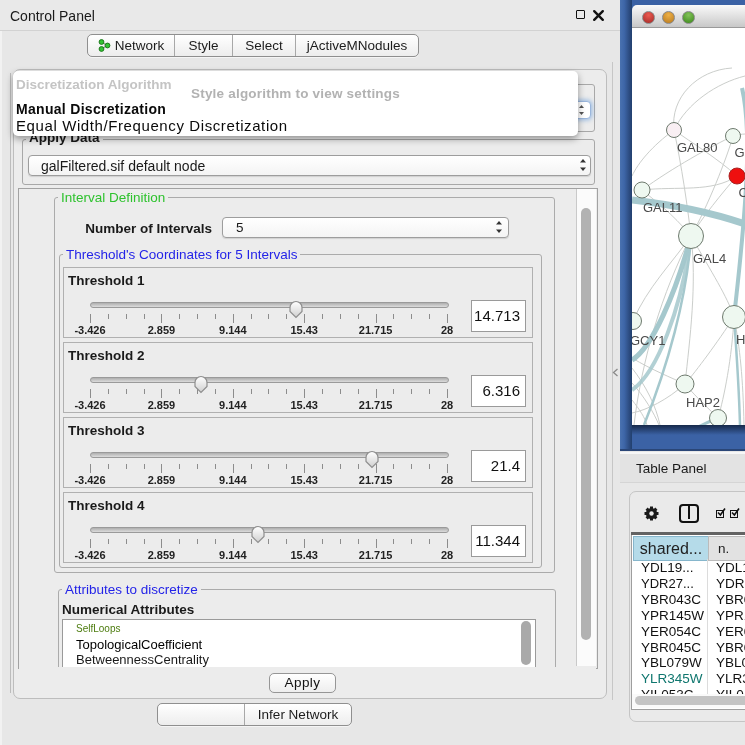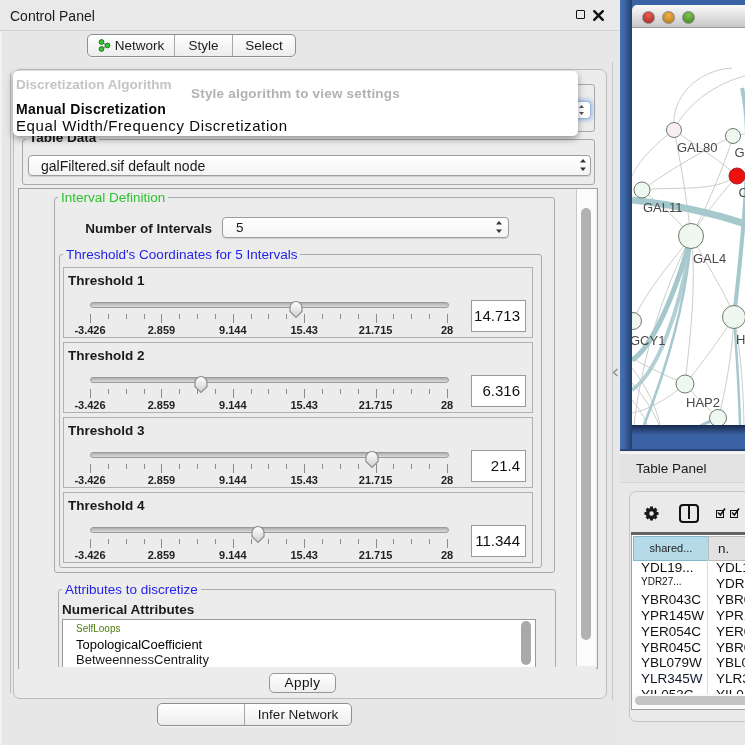--- a/index.html
+++ b/index.html
@@ -29,35 +29,36 @@
 <div class="seg" style="left:87px;top:34px;height:21px;">
     <div style="width:86px;"><svg width="13" height="13" viewBox="0 0 13 13" style="margin-right:4px;">
         <line x1="3.5" y1="3" x2="9" y2="6.5" stroke="#8a8a8a" stroke-width="1.2"></line>
         <line x1="3.5" y1="10" x2="9" y2="6.5" stroke="#8a8a8a" stroke-width="1.2"></line>
         <circle cx="3.5" cy="3" r="2.4" fill="#35c435" stroke="#1d7a1d"></circle>
         <circle cx="3.5" cy="10" r="2.4" fill="#35c435" stroke="#1d7a1d"></circle>
         <circle cx="9.5" cy="6.5" r="2.4" fill="#35c435" stroke="#1d7a1d"></circle>
       </svg>Network</div>
     <div style="width:57px;">Style</div>
     <div style="width:62px;">Select</div>
+    <div style="width:122px;">jActiveMNodules</div>
   </div>
 <div class="abs" style="left:13px;top:69px;width:592px;height:628px;background:#ececec;border:1px solid #bdbdbd;border-radius:7px;"></div>
 <div class="abs" style="left:612px;top:62px;width:1px;height:638px;background:#c6c6c6;"></div>
 <div class="abs" style="left:10px;top:73px;width:1px;height:620px;background:#bcbcbc;"></div>
 <svg class="abs" style="left:612px;top:368px;" width="7" height="9" viewBox="0 0 7 9">
     <path d="M5.5 1 L1.5 4.5 L5.5 8" stroke="#8a8a8a" stroke-width="1.3" fill="none"></path>
   </svg>
 <div class="group" style="left:22px;top:84px;width:571px;height:46px;"></div>
 <div class="abs" style="left:574px;top:101px;width:15px;height:16px;border-radius:4px;background:#fff;border:1px solid #9ab6dc;box-shadow:0 0 4px 1.5px rgba(110,160,220,.6);"></div>
 <svg class="abs" style="left:578px;top:104px;" width="7" height="12" viewBox="0 0 7 12">
     <path d="M3.5 1 L6 4 L1 4 Z" fill="#555"></path>
     <path d="M3.5 11 L6 8 L1 8 Z" fill="#555"></path>
   </svg>
 <div class="group" style="left:22px;top:139px;width:571px;height:44px;"></div>
-<div class="gtitle t13 bold" style="left:26px;top:131px;">Table Data</div>
+<div class="gtitle t13 bold" style="left:26px;top:131px;">Apply Data</div>
 <div class="combo" style="left:28px;top:155px;width:561px;height:19px;"></div>
 <div class="abs" style="left:41px;top:158px;font-size:14px;color:#1a1a1a;">galFiltered.sif default node</div>
 <svg class="abs" style="left:579px;top:158px;" width="8" height="14" viewBox="0 0 8 14">
     <path d="M4 1 L7 4.6 L1 4.6 Z" fill="#333"></path>
     <path d="M4 13 L7 9.4 L1 9.4 Z" fill="#333"></path>
   </svg>
 <div class="abs" style="left:18px;top:188px;width:578px;height:479px;background:#ececec;border:1px solid #a2a2a2;overflow:hidden;"></div>
 <div class="abs" style="left:576px;top:189px;width:19px;height:477px;background:#fbfbfb;border-left:1px solid #c9c9c9;"></div>
 <div class="abs" style="left:581px;top:208px;width:10px;height:432px;background:#b2b2b2;border-radius:5px;"></div>
 <div class="group" style="left:54px;top:197px;width:499px;height:374px;border-color:#ababab;"></div>
@@ -263,35 +264,35 @@
 <div class="abs" style="left:716px;top:510px;width:6px;height:6px;border:1.5px solid #111;"></div>
 <svg class="abs" style="left:716px;top:507px;" width="11" height="11" viewBox="0 0 11 11">
     <path d="M2 5.5 L4.4 8 L9 1.5" stroke="#111" stroke-width="1.6" fill="none"></path>
   </svg>
 <div class="abs" style="left:730px;top:510px;width:6px;height:6px;border:1.5px solid #111;"></div>
 <svg class="abs" style="left:730px;top:507px;" width="11" height="11" viewBox="0 0 11 11">
     <path d="M2 5.5 L4.4 8 L9 1.5" stroke="#111" stroke-width="1.6" fill="none"></path>
   </svg>
 <div class="abs" style="left:631px;top:534px;width:114px;height:174px;background:#fff;border:1px solid #9e9e9e;border-right:none;"></div>
 <div class="abs" style="left:631px;top:532px;width:114px;height:2.5px;background:#636363;"></div>
-<div class="abs" style="left:633px;top:536px;width:74px;height:23px;background:#b5dbe9;border:1px solid #86b6cc;font-size:11px;color:#222;text-align:center;line-height:23px;">shared...</div>
+<div class="abs" style="left:633px;top:536px;width:74px;height:23px;background:#b5dbe9;border:1px solid #86b6cc;font-size:16px;color:#222;text-align:center;line-height:23px;">shared...</div>
 <div class="abs" style="left:708px;top:536px;width:37px;height:23px;background:#e2e2e2;border:1px solid #bbb;border-right:none;font-size:13.5px;color:#222;padding-left:9px;line-height:23px;">n.</div>
 <div class="abs" style="left:641px;top:560.0px;font-size:13.5px;color:#111;">YDL19...</div>
 <div class="abs" style="left:716px;top:560.0px;font-size:13.5px;color:#111;">YDL1</div>
-<div class="abs" style="left:641px;top:575.9px;font-size:10px;color:#111;">YDR27...</div>
+<div class="abs" style="left:641px;top:575.9px;font-size:13px;color:#111;">YDR27...</div>
 <div class="abs" style="left:716px;top:575.9px;font-size:13.5px;color:#111;">YDR2</div>
 <div class="abs" style="left:641px;top:591.8px;font-size:13.5px;color:#111;">YBR043C</div>
 <div class="abs" style="left:716px;top:591.8px;font-size:13.5px;color:#111;">YBR0</div>
 <div class="abs" style="left:641px;top:607.7px;font-size:13.5px;color:#111;">YPR145W</div>
 <div class="abs" style="left:716px;top:607.7px;font-size:13.5px;color:#111;">YPR1</div>
 <div class="abs" style="left:641px;top:623.6px;font-size:13.5px;color:#111;">YER054C</div>
 <div class="abs" style="left:716px;top:623.6px;font-size:13.5px;color:#111;">YER0</div>
 <div class="abs" style="left:641px;top:639.5px;font-size:13.5px;color:#111;">YBR045C</div>
 <div class="abs" style="left:716px;top:639.5px;font-size:13.5px;color:#111;">YBR0</div>
 <div class="abs" style="left:641px;top:655.4px;font-size:13.5px;color:#111;">YBL079W</div>
 <div class="abs" style="left:716px;top:655.4px;font-size:13.5px;color:#111;">YBL0</div>
-<div class="abs" style="left:641px;top:671.3px;font-size:13.5px;color:#0f172a;">YLR345W</div>
+<div class="abs" style="left:641px;top:671.3px;font-size:13.5px;color:#0f766e;">YLR345W</div>
 <div class="abs" style="left:716px;top:671.3px;font-size:13.5px;color:#111;">YLR3</div>
 <div class="abs" style="left:641px;top:687.2px;font-size:13.5px;color:#111;">YIL053C</div>
 <div class="abs" style="left:716px;top:687.2px;font-size:13.5px;color:#111;">YIL0</div>
 <div class="abs" style="left:707px;top:559px;width:1px;height:138px;background:#dcdcdc;"></div>
 <div class="abs" style="left:632px;top:694px;width:113px;height:14px;background:#fafafa;"></div>
 <div class="abs" style="left:635px;top:696px;width:110px;height:9px;background:#c4c4c4;border-radius:5px 0 0 5px;"></div>
 
 </body></html>

